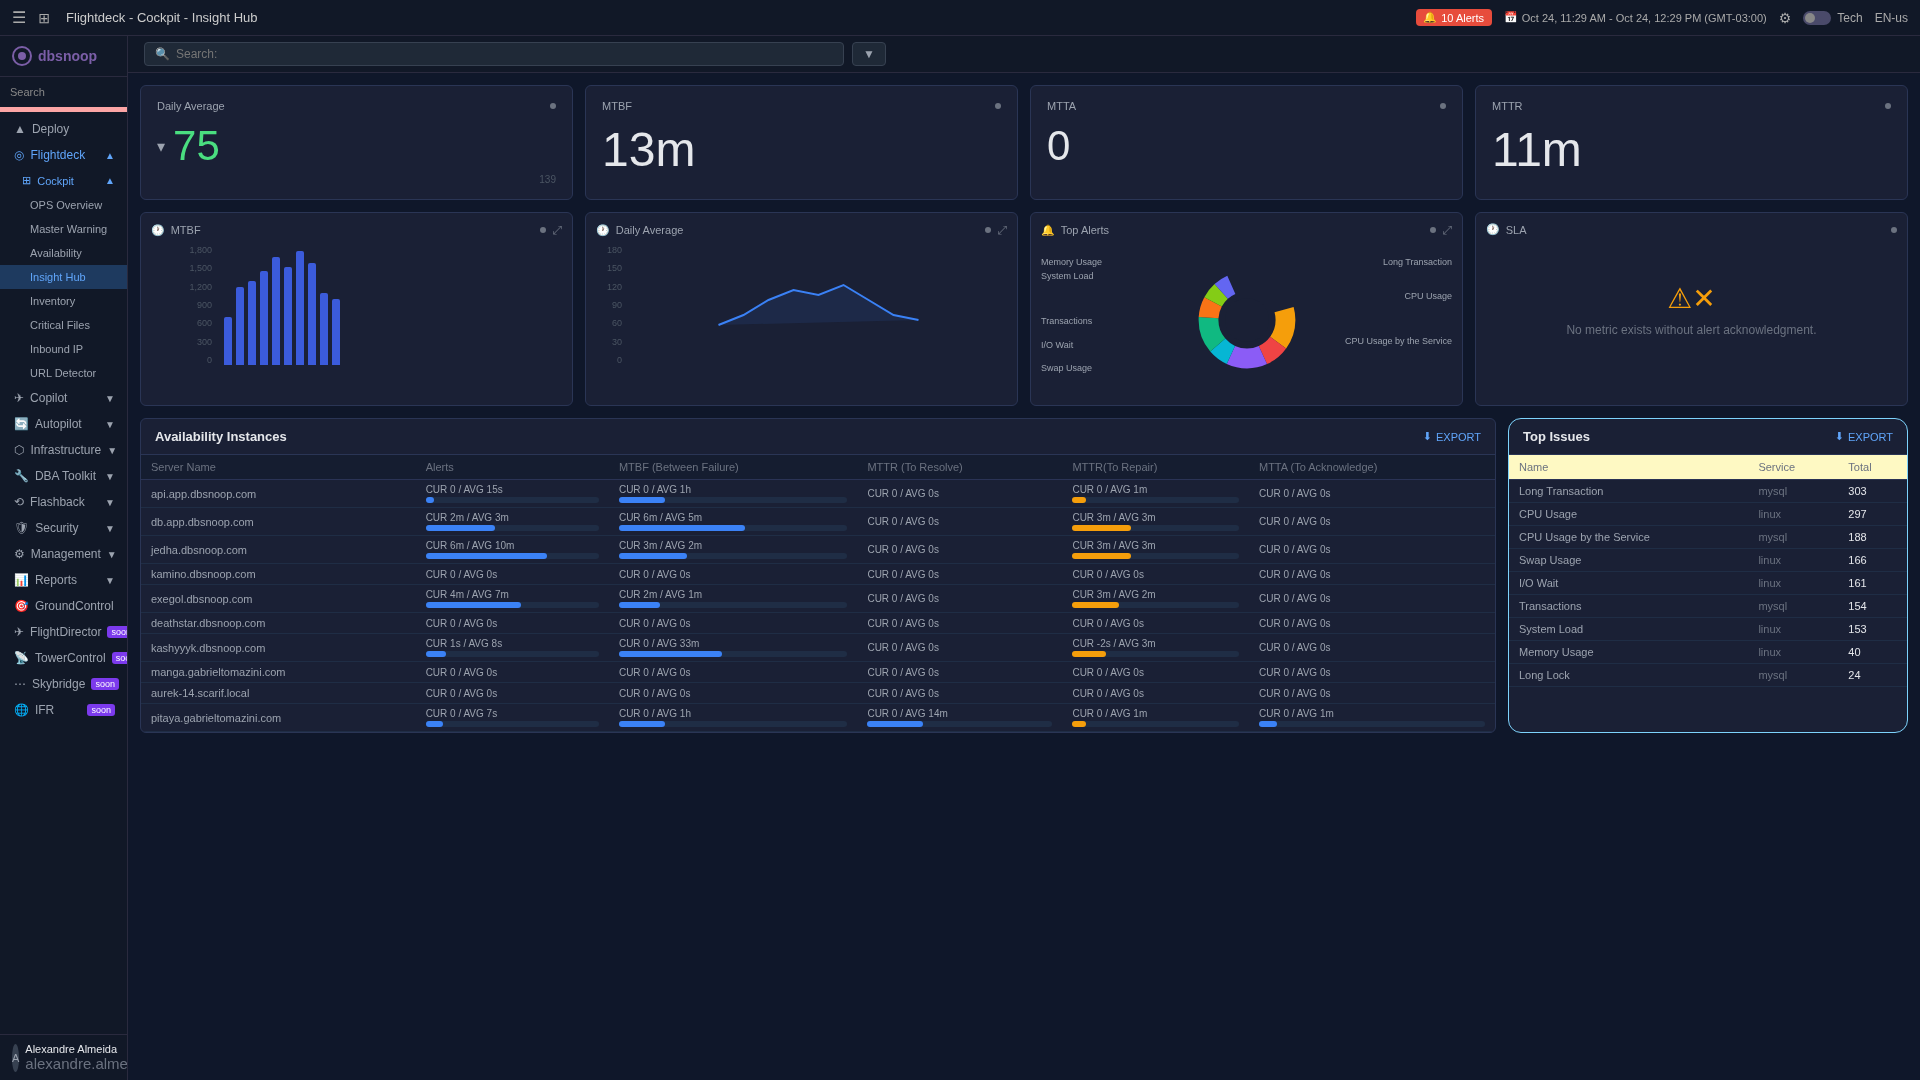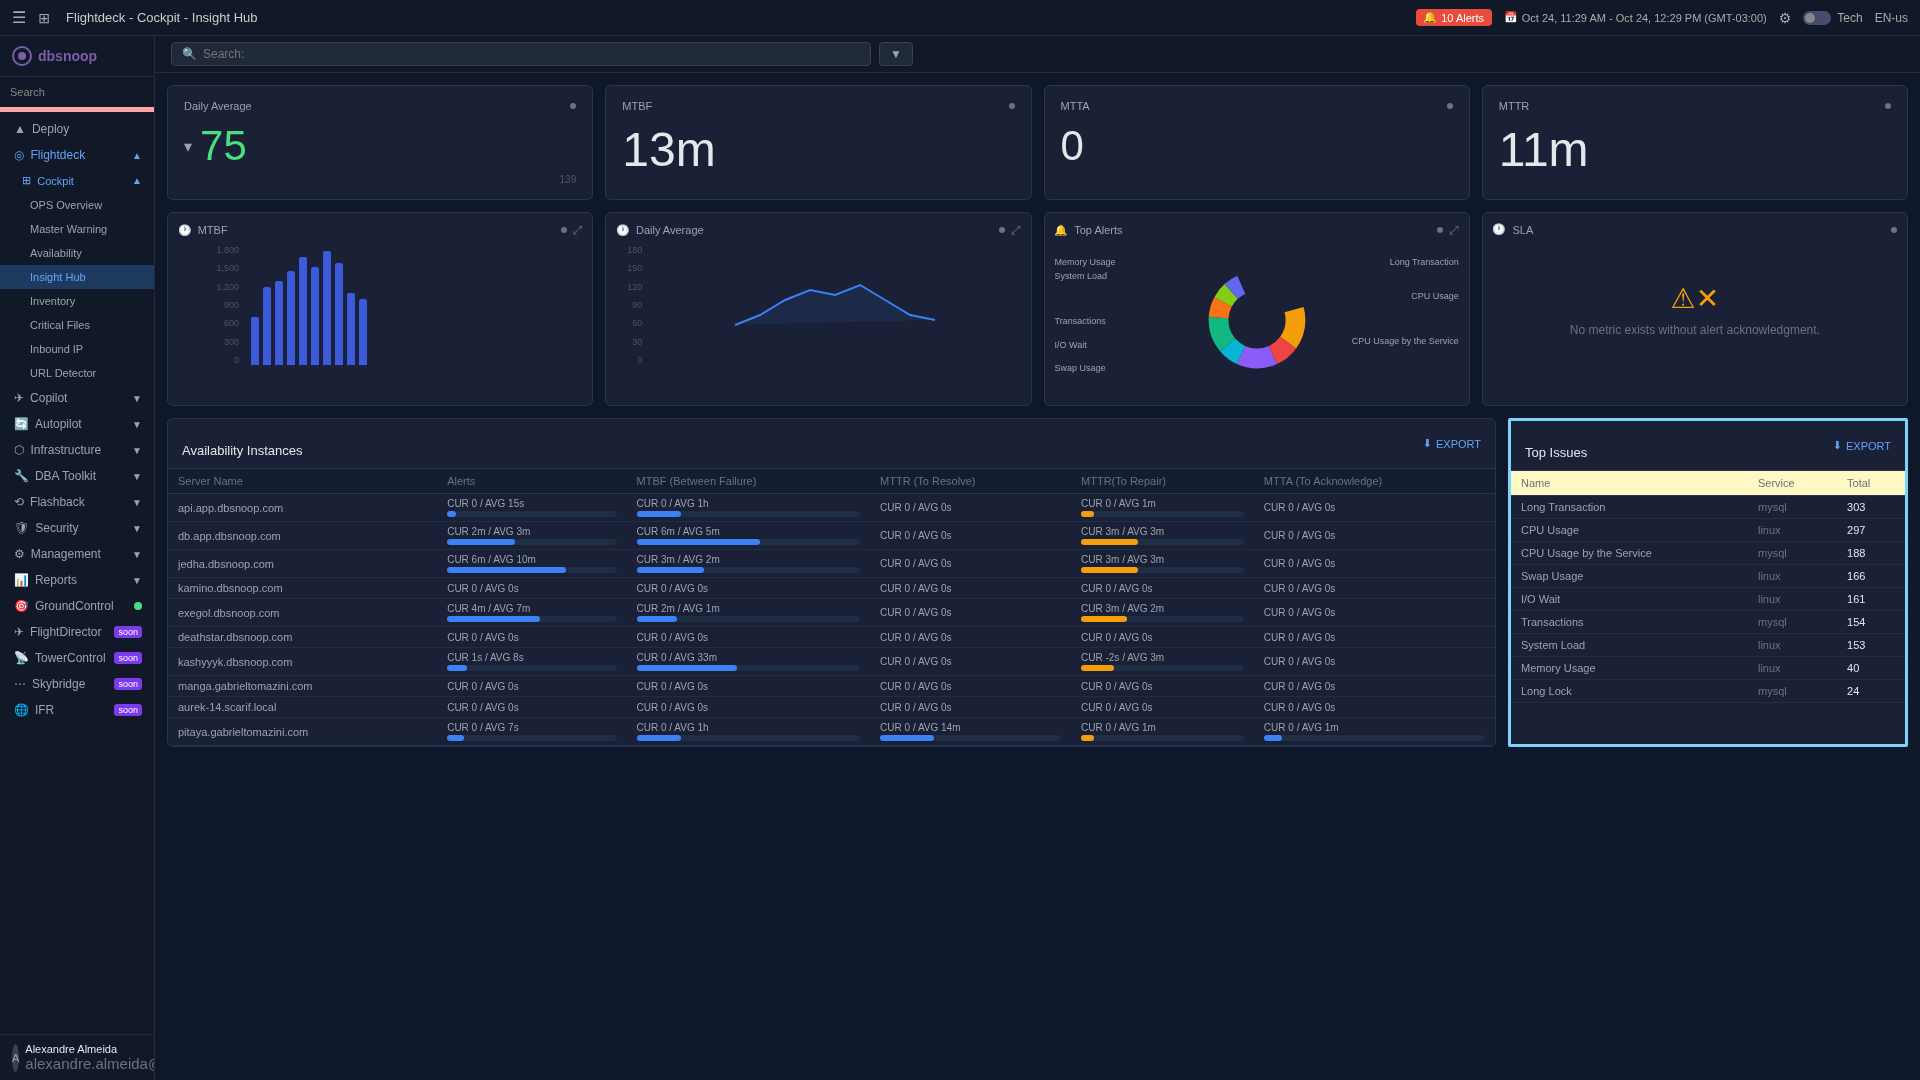--- a/index.html
+++ b/index.html
@@ -16,21 +16,21 @@
     .settings-icon { color: #aaa; font-size: 14px; }
     .toggle-wrap { display: flex; align-items: center; gap: 6px; font-size: 12px; color: #aaa; }
     .toggle { width: 28px; height: 14px; background: #4a4a6a; border-radius: 7px; position: relative; }
     .toggle::after { content: ''; width: 10px; height: 10px; background: #888; border-radius: 50%; position: absolute; top: 2px; left: 2px; }
     .lang { color: #aaa; font-size: 12px; text-align: center; }
 
     
     .main-layout { display: flex; flex: 1; overflow: hidden; }
 
     
-    .sidebar { width: 155px; background: #111827; border-right: 1px solid #2a2a3e; display: flex; flex-direction: column; overflow-y: auto; flex-shrink: 0; }
+    .sidebar { width: 128px; background: #111827; border-right: 1px solid #2a2a3e; display: flex; flex-direction: column; overflow-y: auto; flex-shrink: 0; }
     .logo-area { padding: 10px 12px; border-bottom: 1px solid #2a2a3e; }
     .logo { display: flex; align-items: center; gap: 6px; }
     .logo-text { color: #7b5ea7; font-size: 14px; font-weight: bold; }
     .logo-icon { width: 20px; height: 20px; }
     .search-area { padding: 8px 10px; border-bottom: 5px solid #fca5a5; }
     .search-label { color: #888; font-size: 11px; }
     .nav-section { padding: 4px 0; }
     .nav-item { padding: 6px 12px; cursor: pointer; color: #9ca3af; font-size: 12px; display: flex; align-items: center; gap: 6px; border-left: 2px solid transparent; }
     .nav-item.section-header { color: #60a5fa; font-size: 12px; }
     .nav-item.sub { padding-left: 20px; font-size: 11px; }
@@ -79,34 +79,34 @@
     .chart-axis { display: flex; flex-direction: column; justify-content: space-between; color: #4b5563; font-size: 9px; height: 120px; text-align: right; padding-right: 4px; width: 30px; }
 
     
     .sla-empty { display: flex; flex-direction: column; align-items: center; justify-content: center; height: 130px; color: #6b7280; text-align: center; font-size: 12px; }
     .warning-icon { font-size: 28px; color: #f59e0b; margin-bottom: 8px; }
 
     
     .bottom-section { display: grid; grid-template-columns: 1fr 400px; gap: 12px; padding: 0 12px 12px; }
     .table-card { background: #1a2035; border: 1px solid #2a3555; border-radius: 6px; overflow: hidden; }
     .table-header { display: flex; align-items: center; justify-content: space-between; padding: 10px 14px; border-bottom: 1px solid #2a3555; }
-    .table-title { font-size: 13px; color: #e5e7eb; font-weight: 400; margin-top: 14px; }
+    .table-title { font-size: 13px; color: #e5e7eb; font-weight: 700; }
     .export-btn { background: none; border: none; color: #60a5fa; font-size: 11px; cursor: pointer; display: flex; align-items: center; gap: 4px; }
     .data-table { width: 100%; border-collapse: collapse; font-size: 11px; }
     .data-table th { color: #6b7280; padding: 6px 10px; text-align: left; border-bottom: 1px solid #2a3355; font-weight: 400; background: #151d30; white-space: nowrap; }
     .data-table td { padding: 4px 10px; border-bottom: 1px solid #1f2d45; color: #9ca3af; vertical-align: middle; white-space: nowrap; }
     .cell-metric { display: flex; flex-direction: column; gap: 2px; }
     .cell-label { font-size: 10px; }
     .cell-bar-wrap { height: 6px; background: #1f2d45; border-radius: 3px; width: 100%; }
     .cell-bar { height: 100%; background: #3b82f6; border-radius: 3px; }
     .cell-bar.orange { background: #f59e0b; }
     .server-name { color: #9ca3af; font-size: 11px; }
 
     
-    .issues-card { background: #1a2035; border: 3px solid #7dd3fc; border-radius: 2px; overflow: hidden; }
+    .issues-card { background: #1a2035; border: 1px solid #7dd3fc; border-radius: 13px; overflow: hidden; }
     .issues-table { width: 100%; border-collapse: collapse; font-size: 11px; }
     .issues-table th { color: #6b7280; padding: 6px 10px; text-align: left; border-bottom: 1px solid #2a3355; font-weight: 400; background: #fef9c3; }
     .issues-table td { padding: 5px 10px; border-bottom: 1px solid #1f2d45; color: #9ca3af; }
 
     
     ::-webkit-scrollbar { width: 4px; height: 4px; }
     ::-webkit-scrollbar-track { background: #111; }
     ::-webkit-scrollbar-thumb { background: #374151; border-radius: 2px; }
   </style>
 </head>

